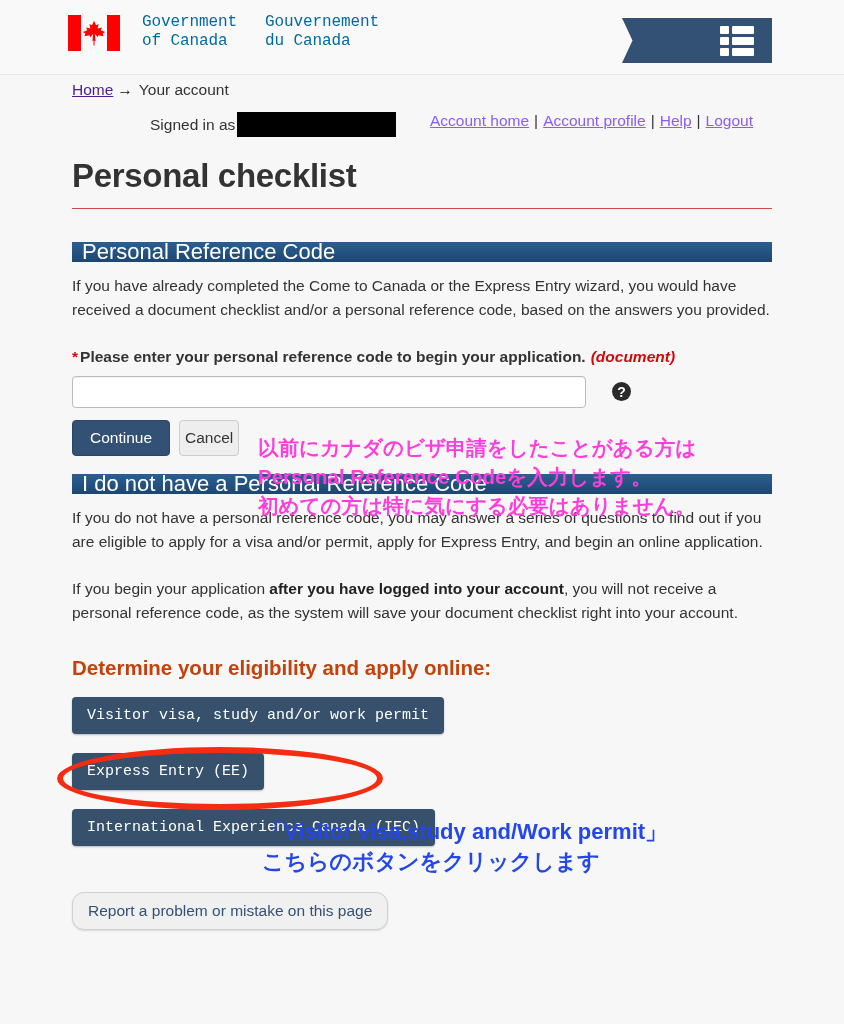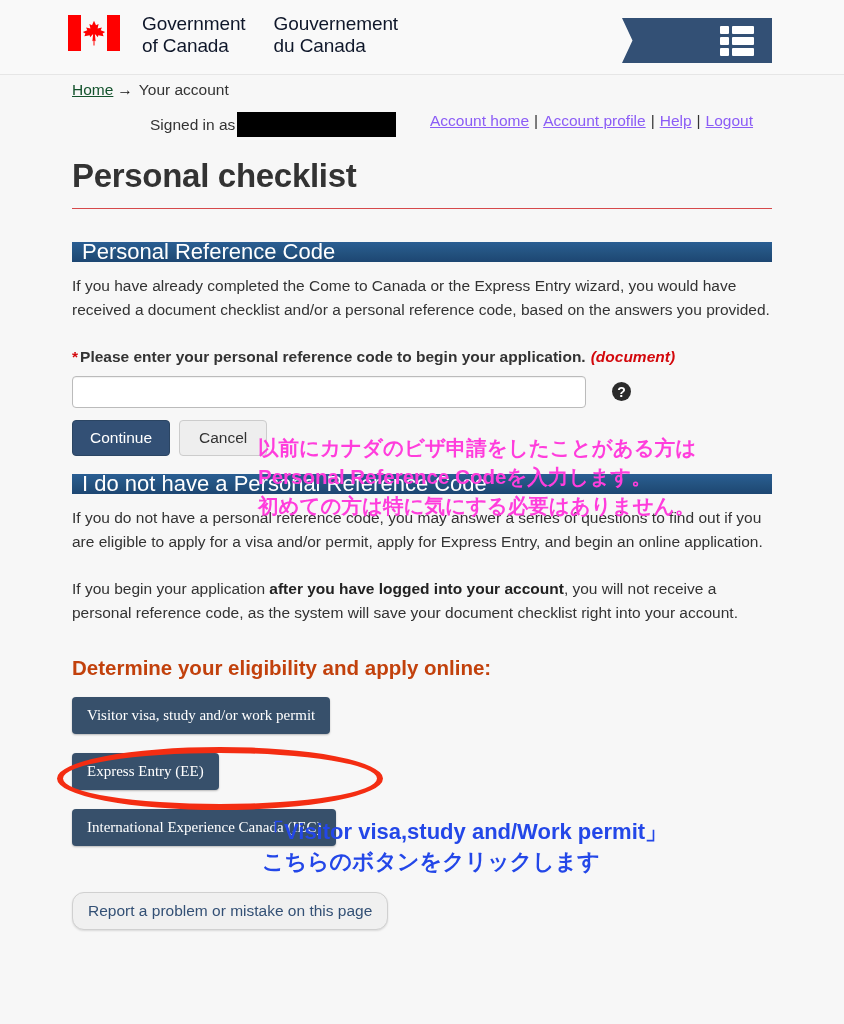--- a/index.html
+++ b/index.html
@@ -54,24 +54,25 @@
     width: 24px;
     height: 26px;
   }
   .wordmark {
     margin-left: 22px;
     display: flex;
     gap: 28px;
     line-height: 1.16;
   }
   .wordmark .wm {
-    font-size: 19px;
-    color: #0f172a;
+    font-size: 16px;
+    color: #0369a1;
     white-space: pre-line;
     letter-spacing: -0.1px;
+    font-family: Liberation Mono, monospace;
   }
   .menu-ribbon {
     position: absolute;
     right: 72px;
     top: 18px;
     width: 150px;
     height: 45px;
     background: #335075;
     clip-path: polygon(0 0, 100% 0, 100% 100%, 0 100%, 7% 50%);
     display: flex;
@@ -100,21 +101,21 @@
     height: 68px;
   }
   .breadcrumb {
     position: absolute;
     left: 72px;
     top: 6px;
     font-size: 15.5px;
     color: #333333;
   }
   .breadcrumb a {
-    color: #14532d;
+    color: #4c1d95;
     text-decoration: underline;
   }
   .breadcrumb .arrow {
     margin: 0 6px 0 4px;
     color: #111;
   }
   .account-bar {
     position: absolute;
     left: 0;
     right: 0;
@@ -258,21 +259,21 @@
     padding: 8px 17px;
     cursor: pointer;
     font-family: "Liberation Sans", sans-serif;
   }
   .btn-default {
     background: #eeeeee;
     color: #333333;
     border: 1px solid #cccccc;
     border-radius: 4px;
     font-size: 15.5px;
-    padding: 8px 19px;
+    padding: 8px 5px;
     cursor: pointer;
     font-family: "Liberation Sans", sans-serif;
   }
 
   h2.sub {
     font-size: 20.5px;
     font-weight: bold;
     color: #c2410c;
     margin: 30px 0 0 0;
   }
@@ -285,21 +286,21 @@
     gap: 19px;
   }
   .btn-apply {
     background: #37506b;
     color: #ffffff;
     border: none;
     border-radius: 4px;
     font-size: 15px;
     padding: 10px 15px;
     cursor: pointer;
-    font-family: Liberation Serif, serif;
+    font-family: Liberation Mono, monospace;
     box-shadow: 0 1px 2px rgba(0,0,0,0.25);
   }
 
   .report-btn {
     margin-top: 46px;
     background: #f0f0f0;
     color: #335075;
     border: 1px solid #d0d0d0;
     border-radius: 12px;
     font-size: 15.5px;

